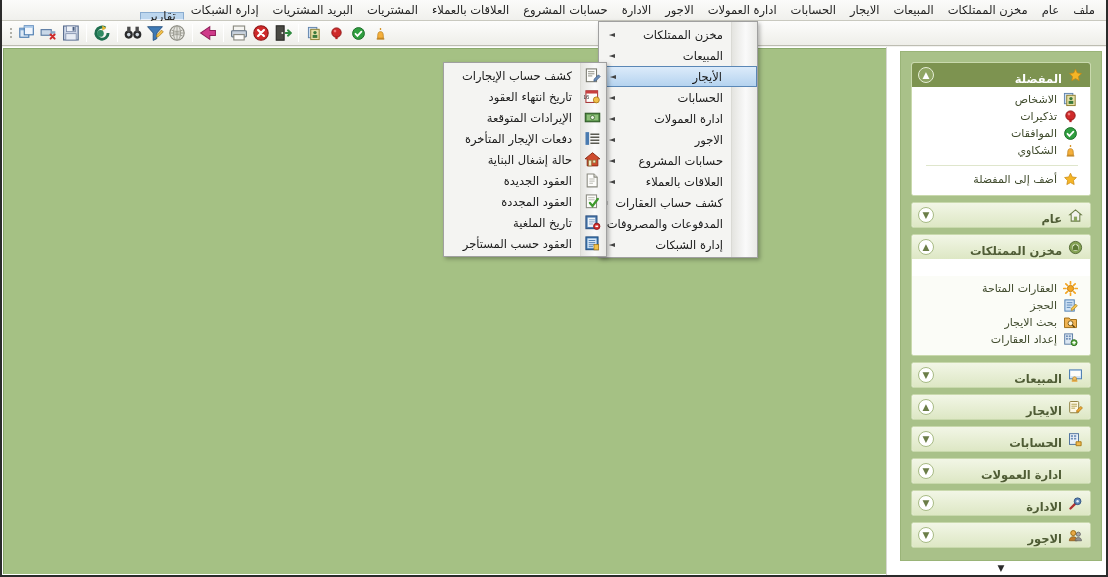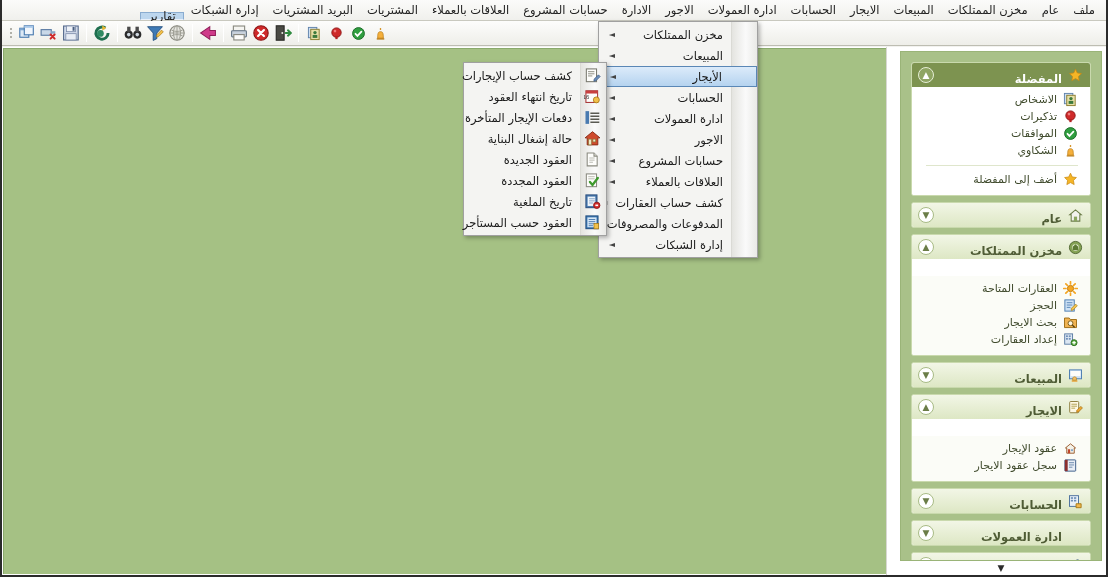--- a/index.html
+++ b/index.html
@@ -242,21 +242,21 @@
     transform: scaleX(-1);
   }
   .menu-item .mi-icon {
     position: absolute;
     right: 4px;
     width: 20px; height: 18px;
     display: flex; align-items: center; justify-content: center;
   }
 
   #menu-reports { top: 21px; right: 348px; width: 160px; }
-  #submenu-rent { top: 62px; right: 499px; width: 144px; }
+  #submenu-rent { top: 62px; right: 499px; width: 164px; }
 </style>
 </head>
 <body>
 
 <div id="app">
 
   <div class="menubar" id="menubar">
       <div class="menubar-item">
         <span>ملف</span>
       </div>
@@ -583,42 +583,20 @@
               <span class="ph-icon">
                 <svg width="15" height="15" viewBox="0 0 16 16">
                   <rect x="1.8" y="1.6" width="9.6" height="12" rx="1" fill="#fdf8e4" stroke="#8a7a3a"></rect>
                   <path d="M3.6 4.5h6M3.6 6.6h6M3.6 8.7h4" stroke="#a8963f" stroke-width="0.9"></path>
                   <path d="M9.5 11l4.2-4.2 1.7 1.7-4.2 4.2-2 0.4z" fill="#f0a830" stroke="#9c6a0e" stroke-width="0.7"></path>
                 </svg>
               </span>
               <span class="ph-title">الايجار</span>
               <span class="chev">▲</span>
             </div>
-            <div class="panel-body tinted">
-              <div class="nav-item">
-                <span class="ni-icon">
-                  <svg width="15" height="15" viewBox="0 0 16 16">
-                    <path d="M8 3L2.6 7.4h1.4V13h8V7.4h1.4z" fill="#f4f2e8" stroke="#9a5b2c" stroke-width="1"></path>
-                    <rect x="5.2" y="8.8" width="2.4" height="4.2" fill="#c0452a"></rect>
-                    <rect x="8.6" y="8.8" width="2" height="2" fill="#7da3c7"></rect>
-                  </svg>
-                </span>
-                <span>عقود الإيجار</span>
-              </div>
-              <div class="nav-item">
-                <span class="ni-icon">
-                  <svg width="15" height="15" viewBox="0 0 16 16">
-                    <rect x="2" y="2" width="11.5" height="12" rx="0.6" fill="#e8eef6" stroke="#3b5b86"></rect>
-                    <rect x="2" y="2" width="3" height="12" fill="#8c3030"></rect>
-                    <path d="M6.4 5h5.4M6.4 7.4h5.4M6.4 9.8h3.6" stroke="#5a7ba3" stroke-width="0.9"></path>
-                  </svg>
-                </span>
-                <span>سجل عقود الايجار</span>
-              </div>
-            </div>
           </div>
           <div class="panel">
             <div class="panel-head norm">
               <span class="ph-icon">
                 <svg width="15" height="15" viewBox="0 0 16 16">
                   <rect x="1.6" y="1.8" width="9.6" height="11.4" fill="#eaf1f8" stroke="#4a6e9c"></rect>
                   <g fill="#6f90b8">
                     <rect x="3" y="3.4" width="2.4" height="1.8"></rect>
                     <rect x="6.4" y="3.4" width="2.4" height="1.8"></rect>
                     <rect x="3" y="6.2" width="2.4" height="1.8"></rect>
@@ -741,20 +719,30 @@
         <span class="mi-icon">
           <svg width="17" height="17" viewBox="0 0 16 16">
             <rect x="1.8" y="2.6" width="11" height="11" fill="#fdfdfb" stroke="#a83838"></rect>
             <rect x="1.8" y="2.6" width="11" height="2.6" fill="#c94040"></rect>
             <text x="5" y="10.4" font-size="5.6" fill="#3a3a3a" font-family="sans-serif">16</text>
             <circle cx="11.6" cy="11.2" r="2.8" fill="#f2c04a" stroke="#a87a16" stroke-width="0.8"></circle>
           </svg>
         </span>
       </div>
       <div class="menu-item">
+        <span class="mi-label">الإيرادات المتوقعة</span>
+        <span class="mi-icon">
+          <svg width="17" height="17" viewBox="0 0 16 16">
+            <rect x="1.2" y="4" width="13.6" height="8" fill="#4f8a42" stroke="#2e5a26"></rect>
+            <rect x="2.6" y="5.3" width="10.8" height="5.4" fill="#8fc07a"></rect>
+            <circle cx="8" cy="8" r="1.9" fill="#e6f2dc" stroke="#2e5a26" stroke-width="0.7"></circle>
+          </svg>
+        </span>
+      </div>
+      <div class="menu-item">
         <span class="mi-label">دفعات الإيجار المتأخرة</span>
         <span class="mi-icon">
           <svg width="17" height="17" viewBox="0 0 16 16">
             <rect x="1.4" y="2" width="3.4" height="12" fill="#4a7bb0"></rect>
             <g stroke="#5a5a52" stroke-width="1.4">
               <path d="M6 4h8.4M6 6.8h8.4M6 9.6h8.4M6 12.4h8.4"></path>
             </g>
           </svg>
         </span>
       </div>

